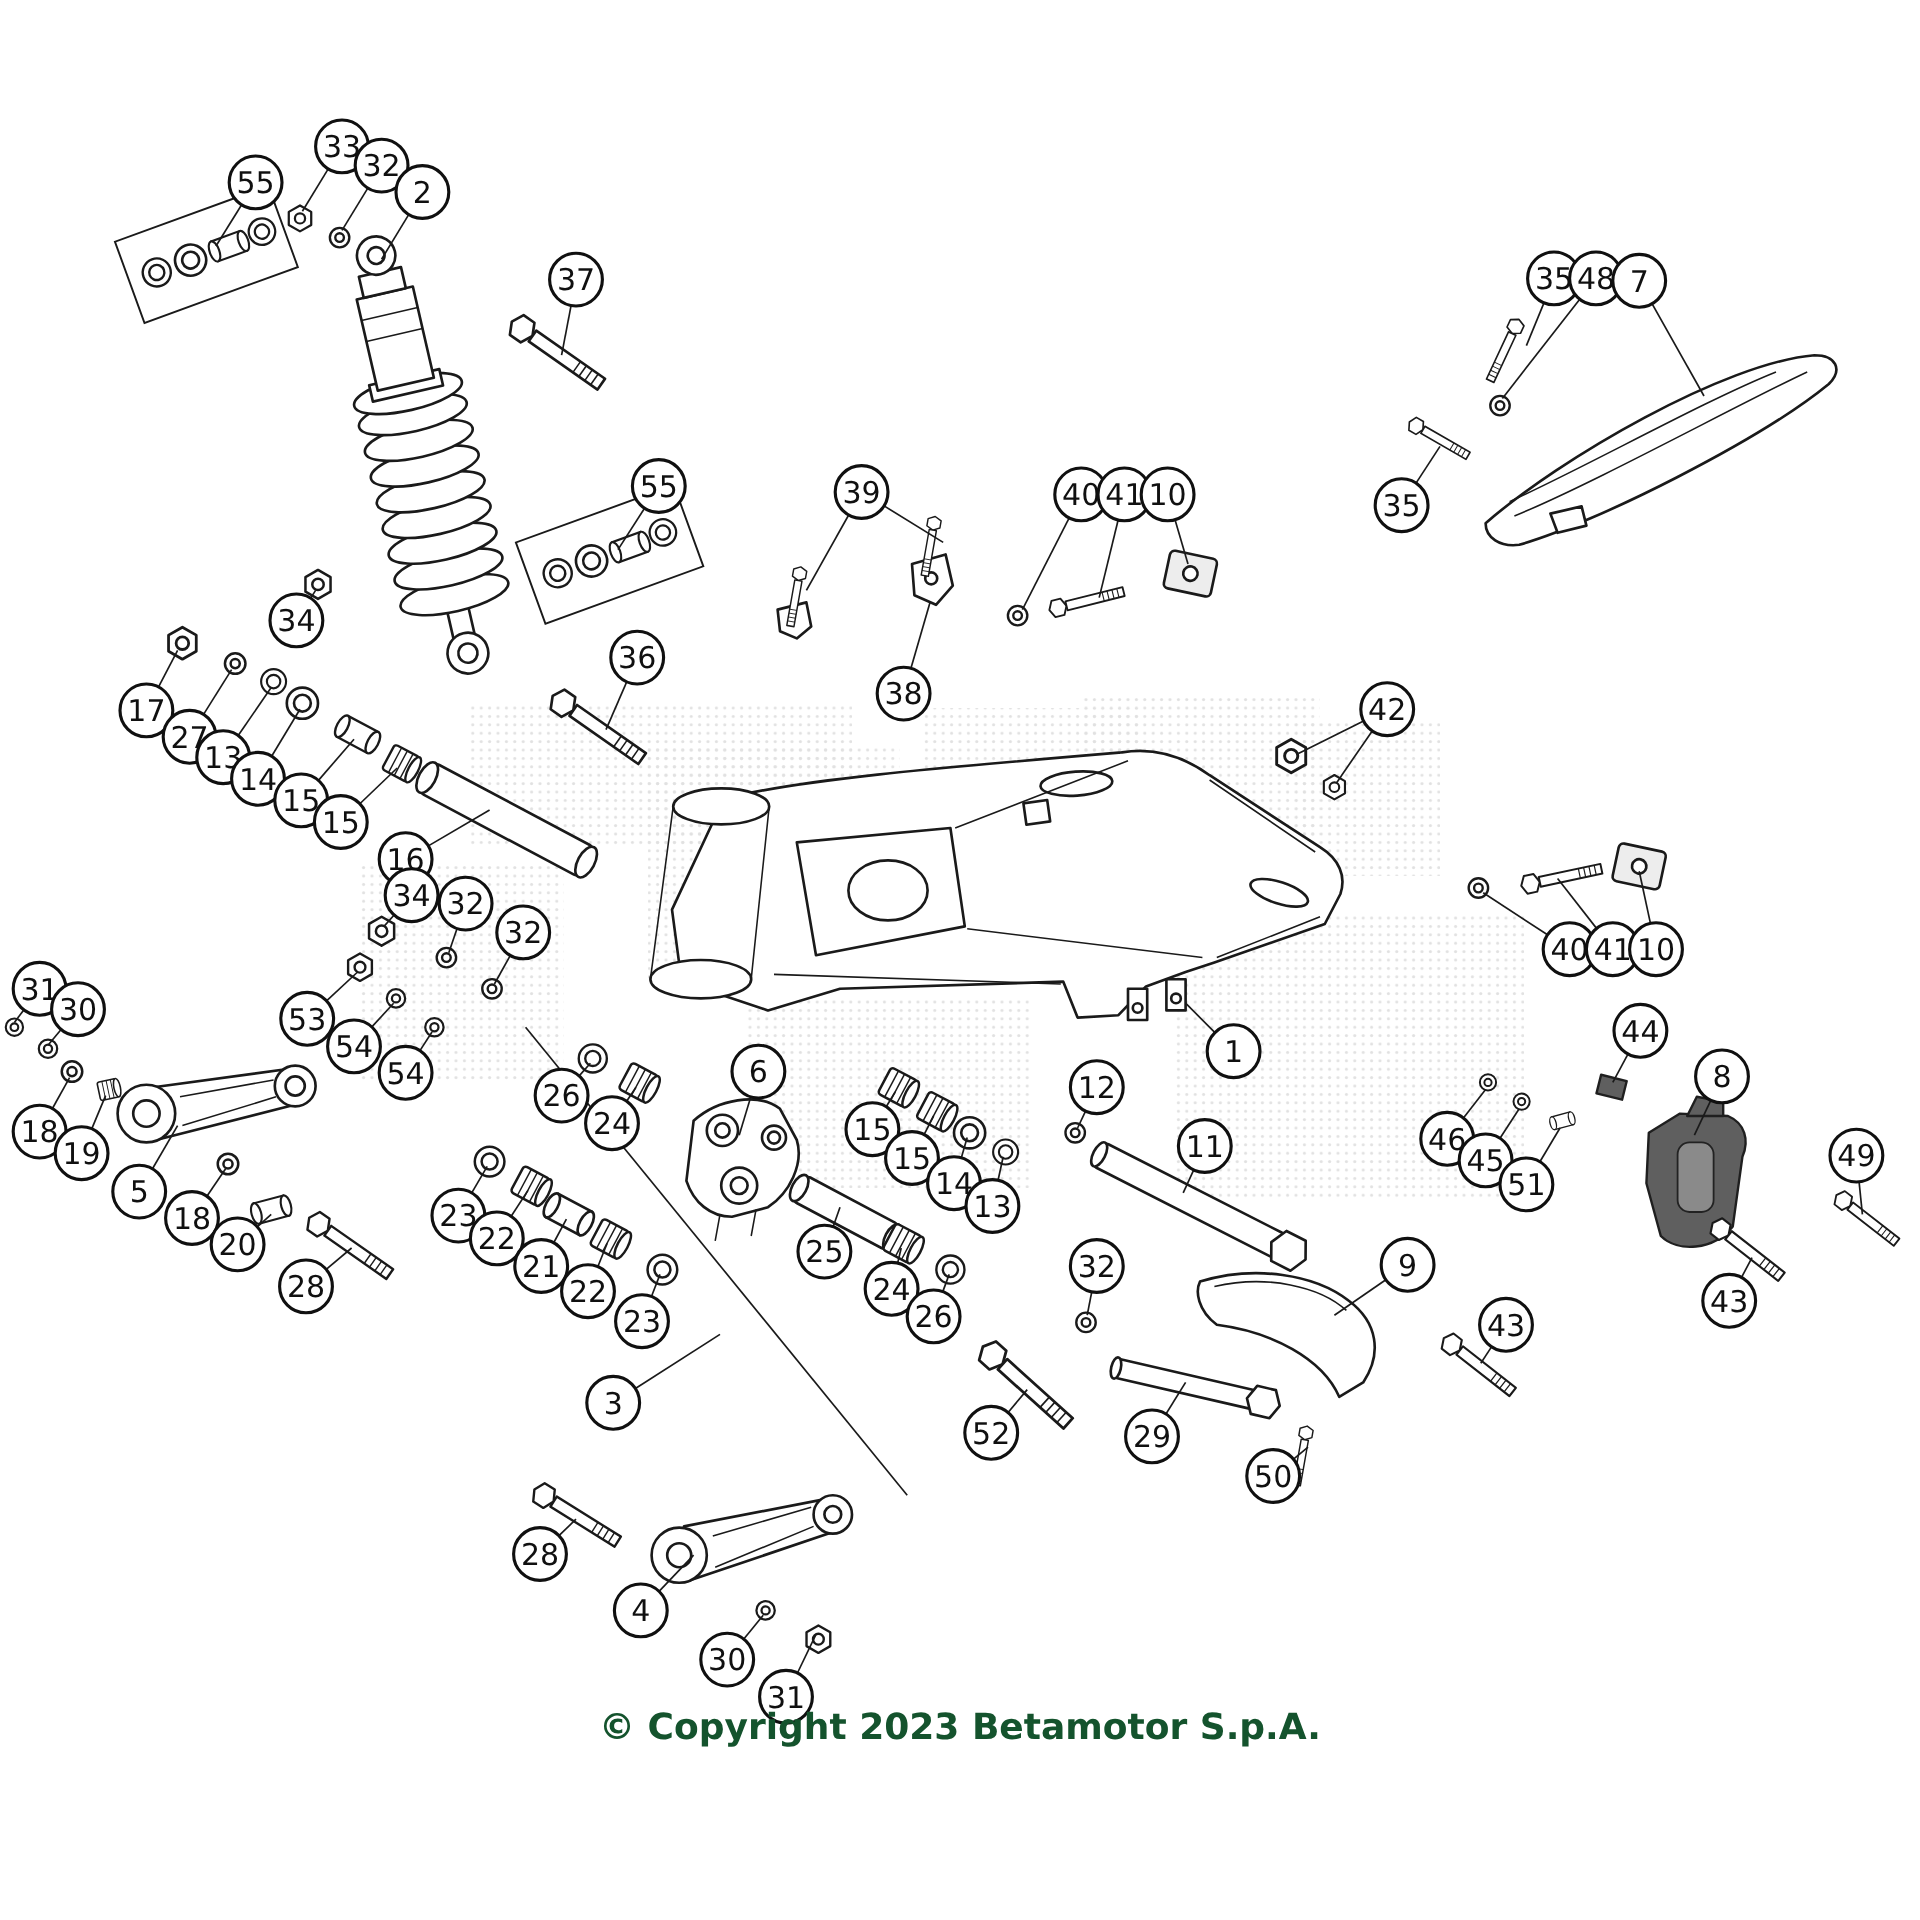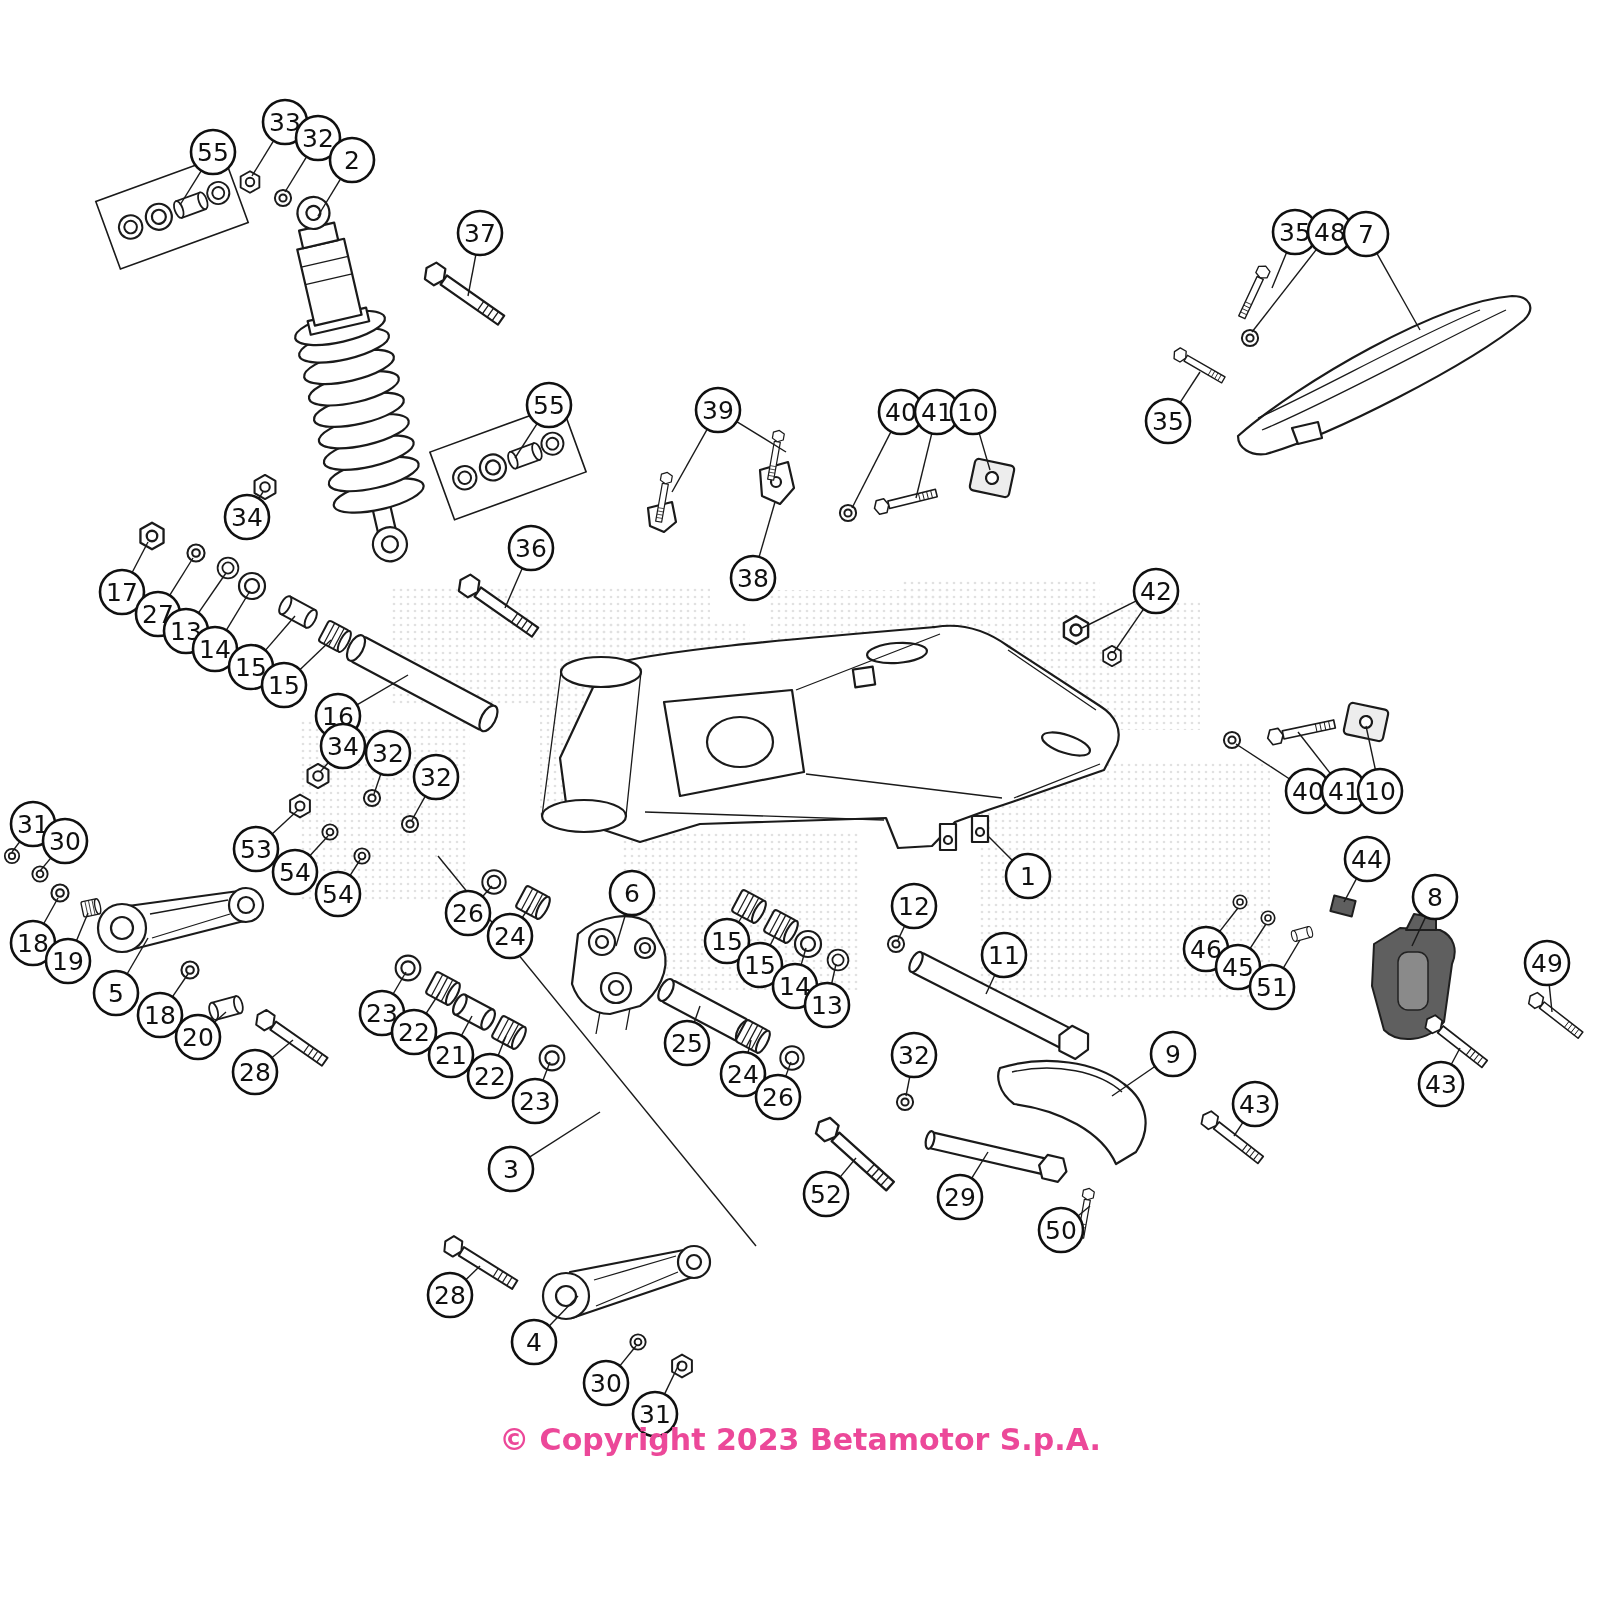--- a/index.html
+++ b/index.html
@@ -9,21 +9,21 @@
   .stage > svg{position:absolute;left:0;top:0}
   .part{fill:#ffffff;stroke:#1a1a1a;stroke-width:2.2;stroke-linejoin:round}
   .thin{stroke:#1a1a1a;stroke-width:1.3;fill:none}
   .box{fill:none;stroke:#1a1a1a;stroke-width:1.6}
   .darkpart{fill:#5f5f5f;stroke:#1f1f1f;stroke-width:2;stroke-linejoin:round}
   .graypart{fill:#ededed;stroke:#1a1a1a;stroke-width:2.2;stroke-linejoin:round}
   .leader{stroke:#1a1a1a;stroke-width:1.4}
   .balloon{fill:#ffffff;stroke:#101010;stroke-width:2.6}
   .balloon-num{font-family:"DejaVu Sans",sans-serif;font-size:25px;fill:#101010;text-anchor:middle}
   .copyright{position:absolute;left:0;top:1422px;width:100%;text-align:center;
-             font-size:30px;font-weight:700;color:#ec4899}
+             font-size:30px;font-weight:700;color:#14532d}
 </style>
 </head>
 <body>
 
 <div class="stage">
 
 <svg width="1600" height="1600" viewBox="0 0 1600 1600">
   <defs>
     <pattern id="dots" width="7" height="7" patternUnits="userSpaceOnUse">
       <circle cx="2" cy="2" r="1.3" fill="#c9c9c9"></circle>

